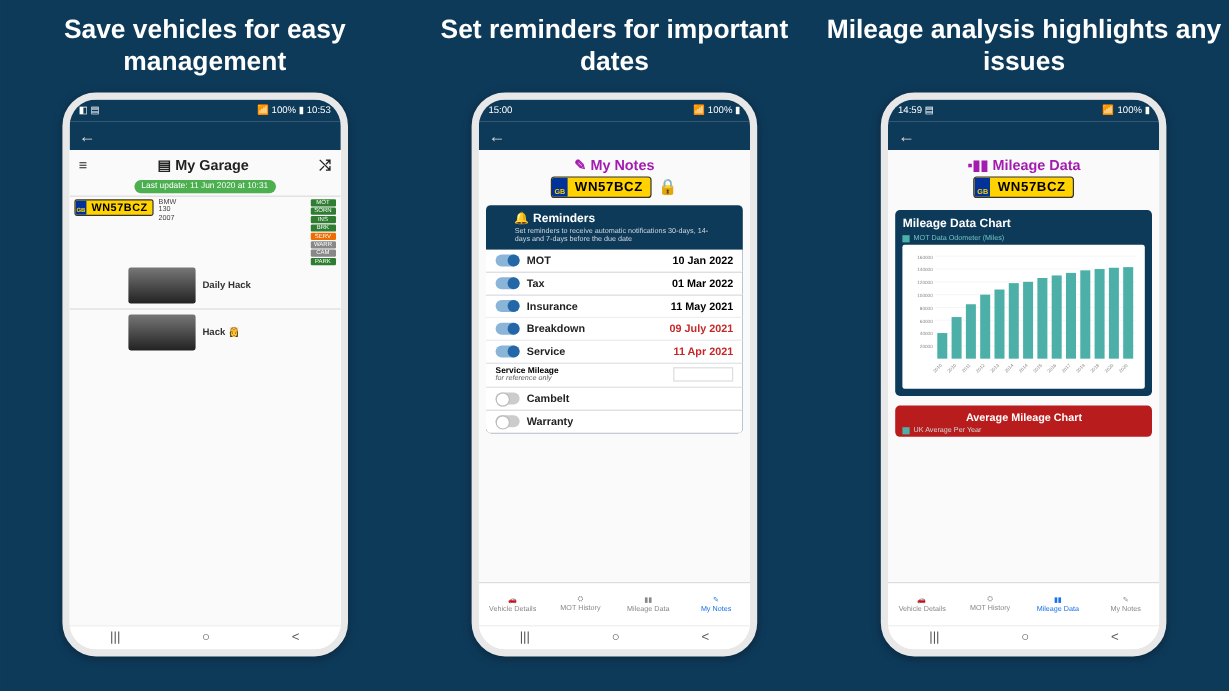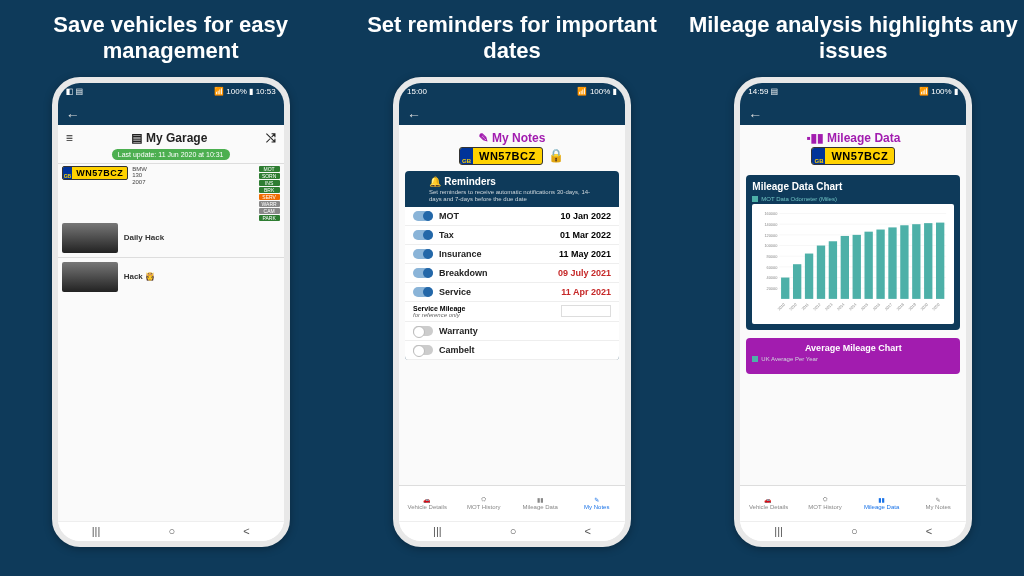--- a/index.html
+++ b/index.html
@@ -138,20 +138,21 @@
     padding: 0 3px;
     color: #fff;
     border-radius: 1px;
     text-align: center;
   }
   .vehicle-body {
     display: flex;
     gap: 6px;
     margin-top: 2px;
     align-items: center;
+    margin-left: 45px;
   }
   .car-img {
     width: 56px;
     height: 30px;
     border-radius: 2px;
     background: linear-gradient(#777,#222);
   }
   .nick {
     font-size: 8px;
     color: #333;
@@ -294,23 +295,23 @@
   }
   .legend-sm .sw { width:6px;height:6px;background:#4db0a8; }
   .chartbox {
     background: #fff;
     border-radius: 2px;
     padding: 4px;
   }
   .chart-svg { width: 100%; height: 110px; }
   .avg-card {
     margin: 4px 6px 0;
-    background: #a21caf;
+    background: #b91c1c;
     border-radius: 4px;
-    padding: 5px 6px 12px;
+    padding: 5px 6px 2px;
   }
   .avg-card .ct { color:#fff;text-align:center;font-size:9px;font-weight:600;margin-bottom:3px;}
   .avg-card .leg { color:#cfd7dc;font-size:6px;display:flex;align-items:center;gap:3px;}
   .avg-card .leg .sw{width:6px;height:6px;background:#4db0a8;}
 </style>
 </head>
 <body>
 
 <div class="panel">
   <div class="headline">Save vehicles for easy management</div>
@@ -425,25 +426,25 @@
         <div class="svc-mileage">
           <div>
             <div class="l">Service Mileage</div>
             <div class="s">for reference only</div>
           </div>
           <div class="box"></div>
         </div>
         <div id="extras">
     <div class="reminder-row">
       <div class="toggle off"></div>
+      <div class="lbl">Cambelt</div>
+    </div>
+    <div class="reminder-row">
+      <div class="toggle off"></div>
       <div class="lbl">Warranty</div>
-    </div>
-    <div class="reminder-row">
-      <div class="toggle off"></div>
-      <div class="lbl">Cambelt</div>
     </div>
           </div>
       </div>
       <div class="tabs" id="tabs2">
       <div class="tab ">
         <span>🚗</span>
         <span>Vehicle Details</span>
       </div>
       <div class="tab ">
         <span>⛭</span>

